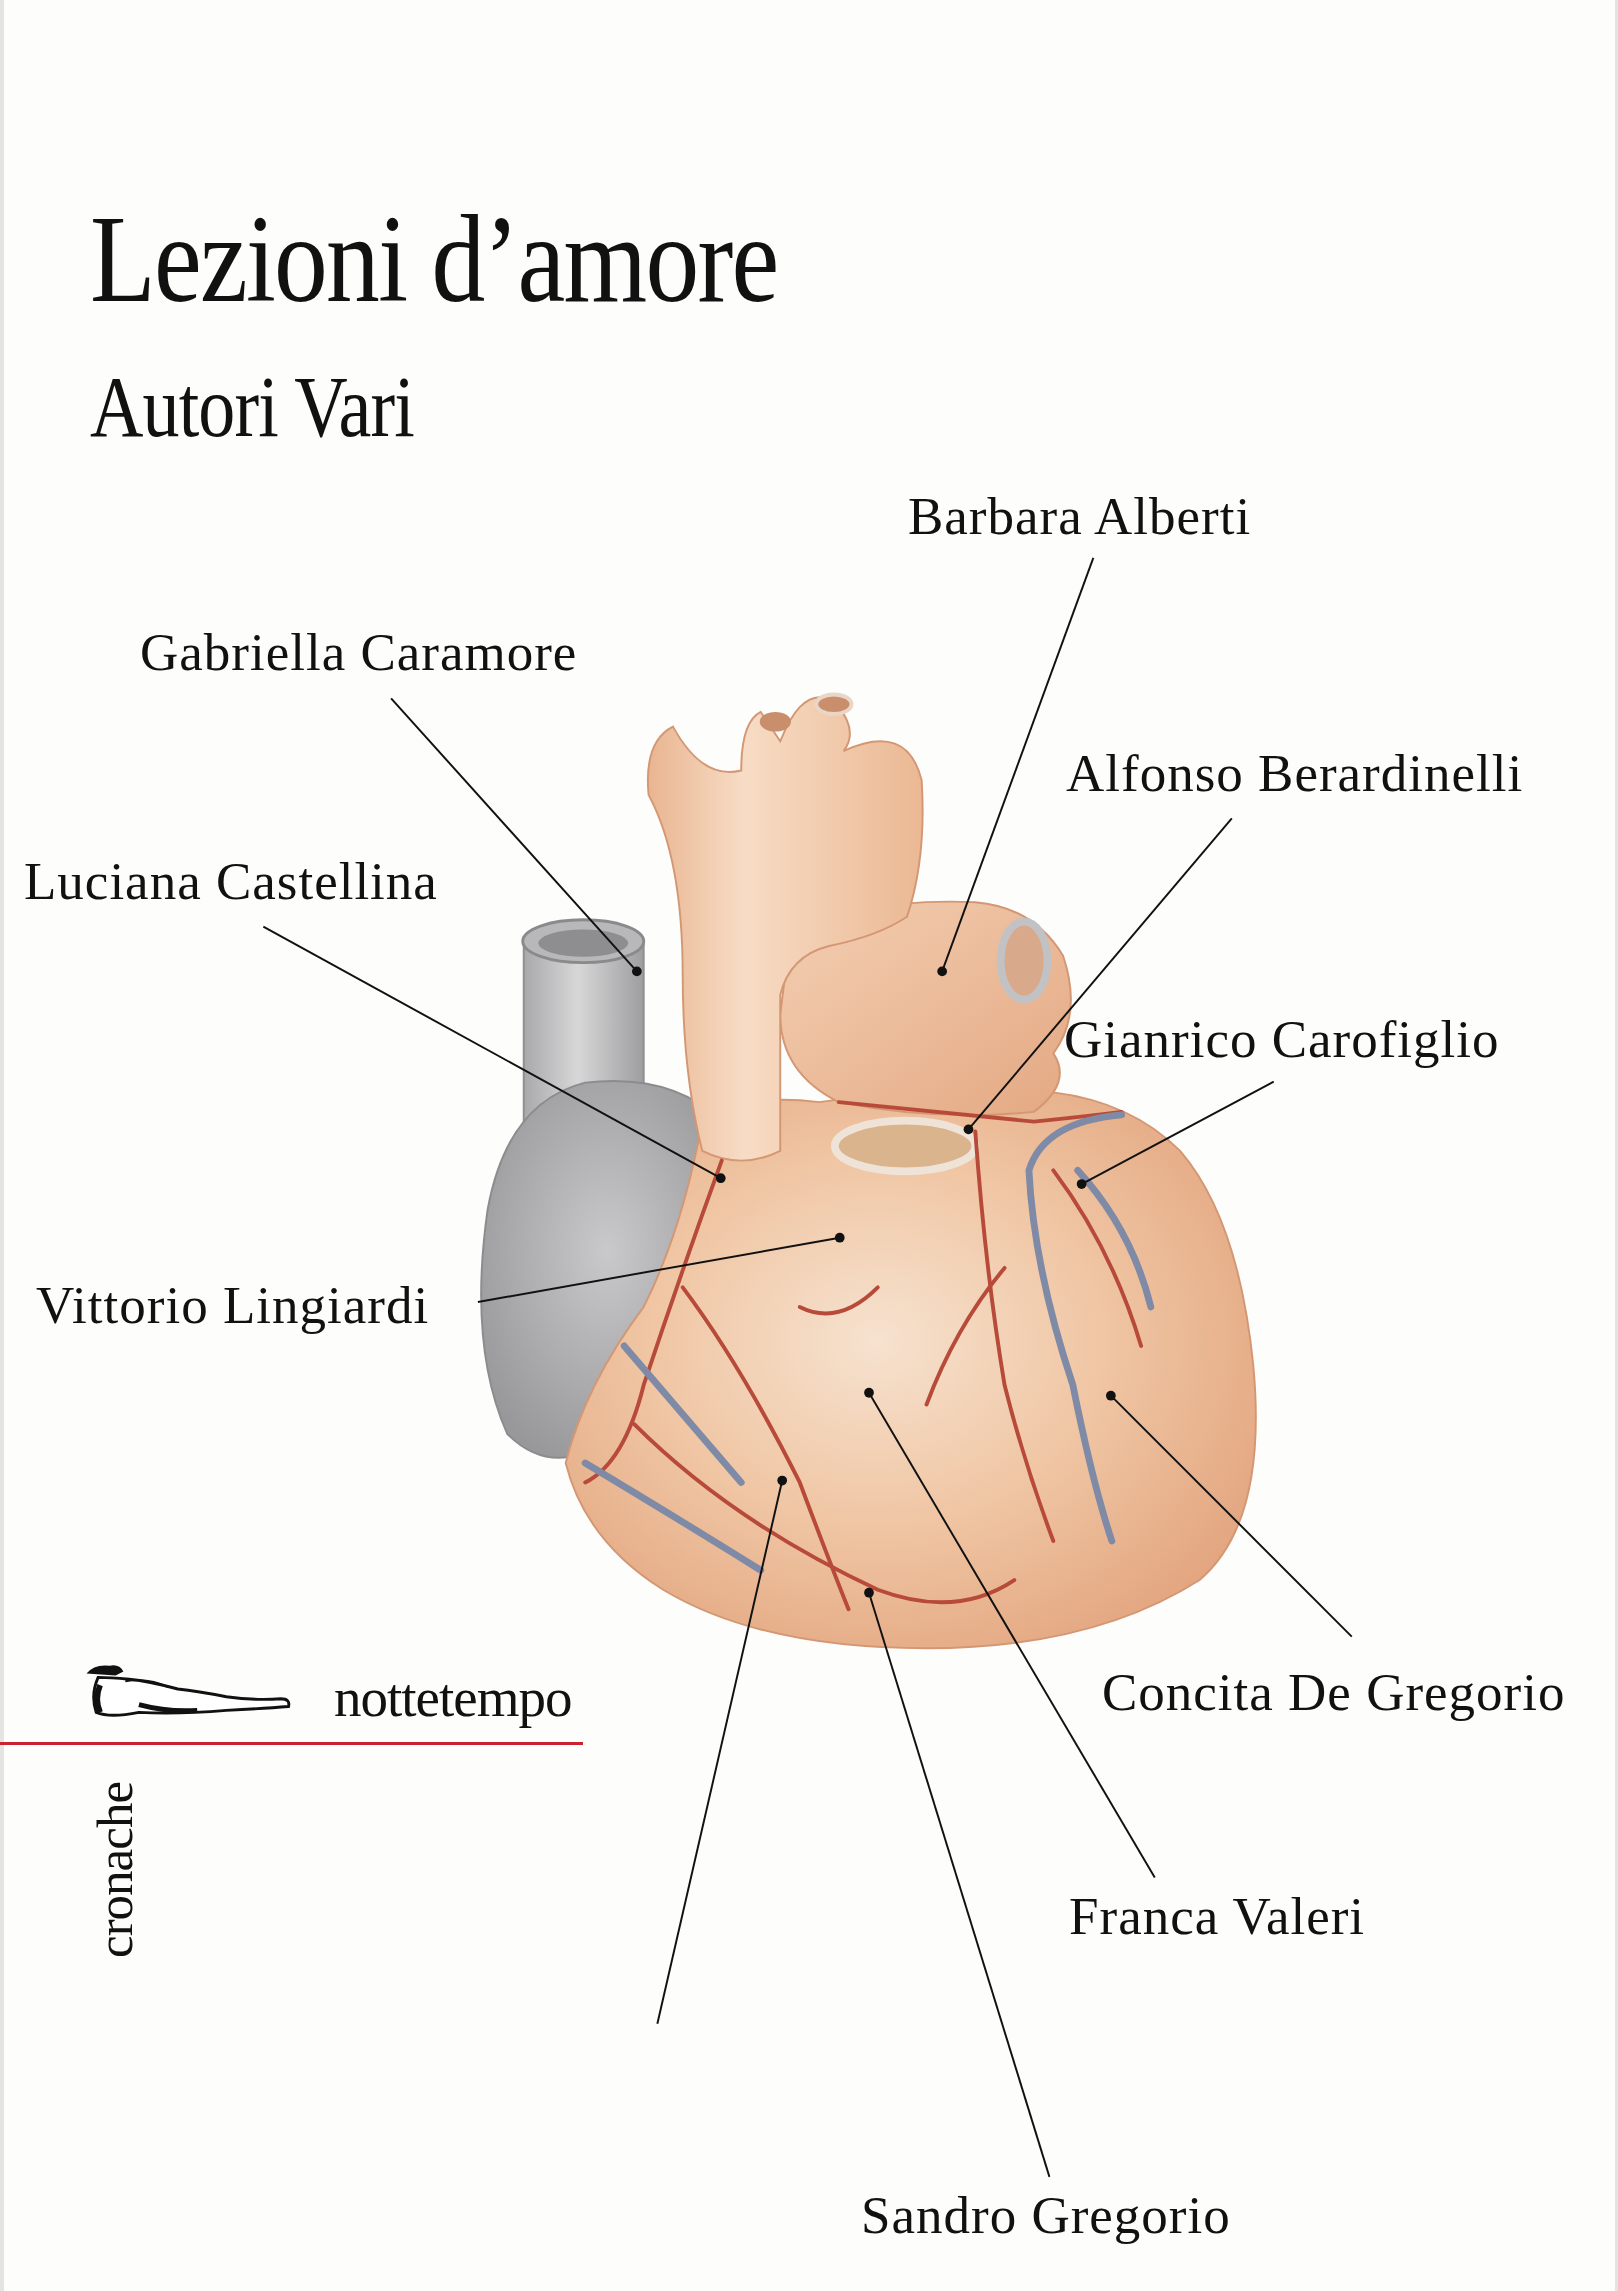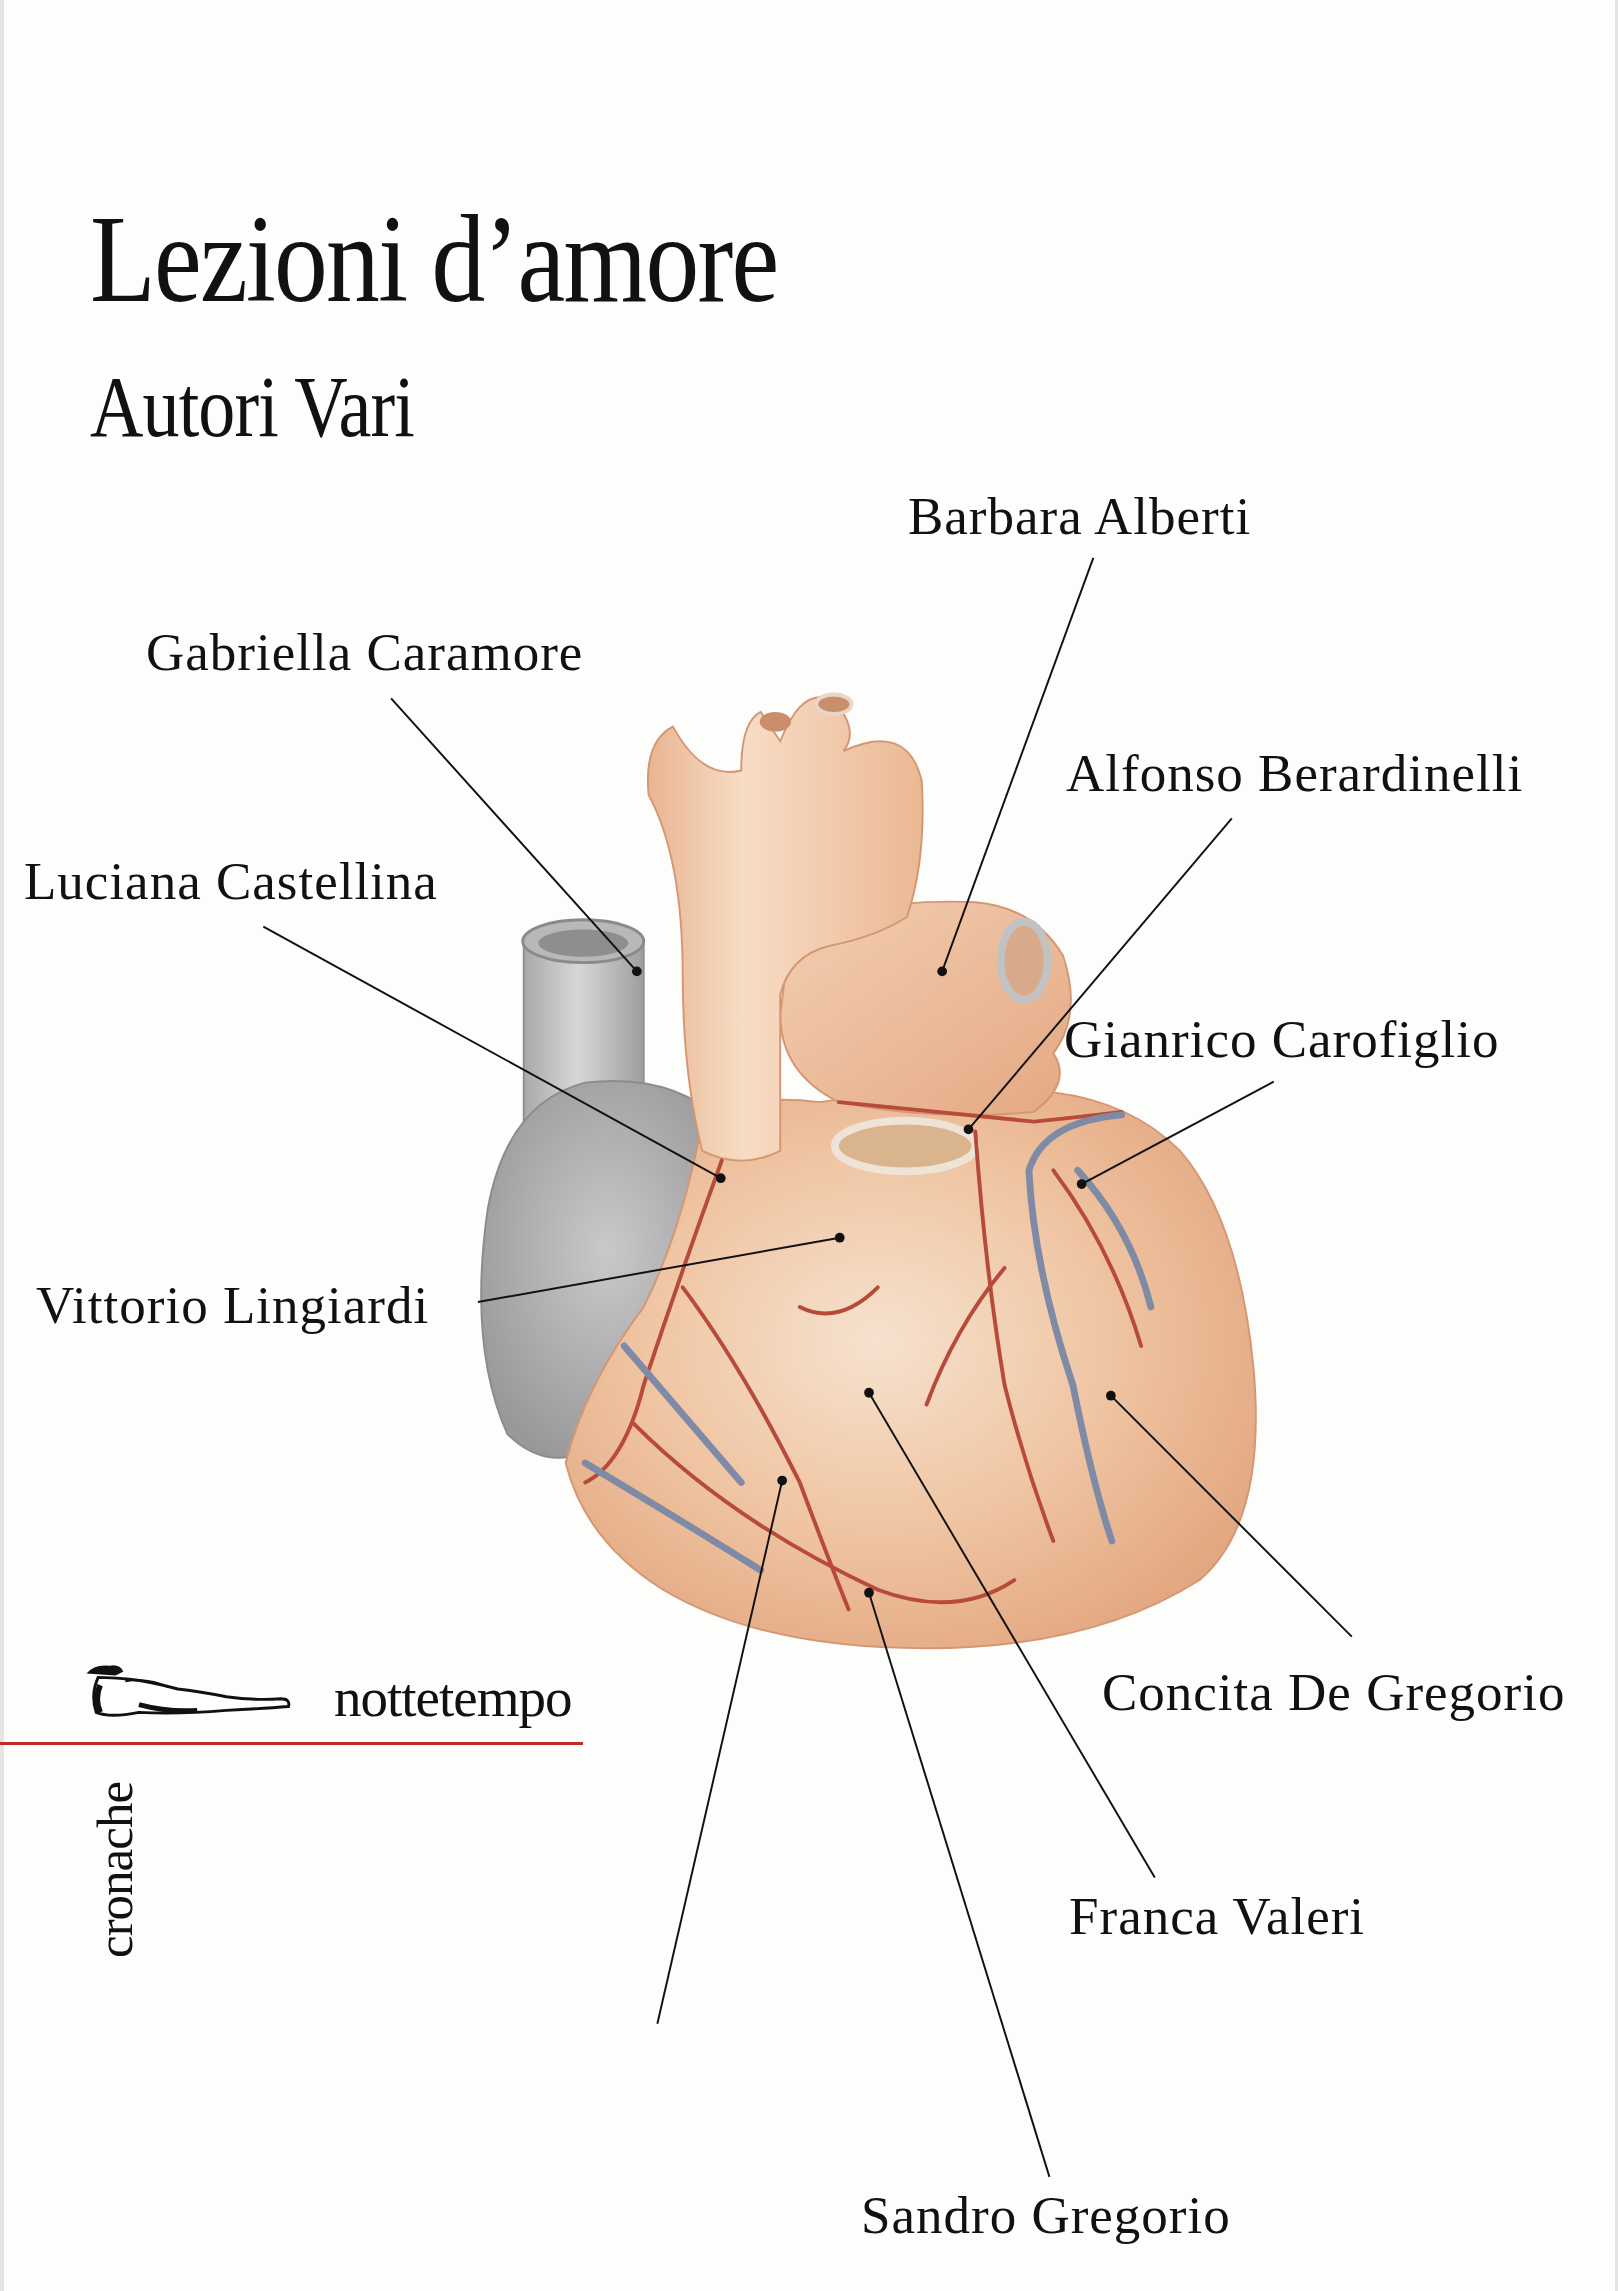--- a/index.html
+++ b/index.html
@@ -131,21 +131,21 @@
       <circle cx="1109" cy="1214" r="5"></circle>
       <circle cx="861" cy="1269" r="5"></circle>
       <circle cx="1139" cy="1431" r="5"></circle>
       <circle cx="891" cy="1428" r="5"></circle>
       <circle cx="802" cy="1518" r="5"></circle>
       <circle cx="891" cy="1633" r="5"></circle>
     </g>
   </svg>
 
   <div class="label" style="left:908px; top:490px;">Barbara Alberti</div>
-  <div class="label" style="left:146px; top:626px;text-align:right;">Gabriella Caramore</div>
+  <div class="label" style="left:140px; top:626px;text-align:right;">Gabriella Caramore</div>
   <div class="label" style="left:1066px; top:747px;">Alfonso Berardinelli</div>
   <div class="label" style="left:24px; top:855px;">Luciana Castellina</div>
   <div class="label" style="left:1064px; top:1013px;text-align:right;">Gianrico Carofiglio</div>
   <div class="label" style="left:36px; top:1279px;text-align:right;">Vittorio Lingiardi</div>
   <div class="label" style="left:1102px; top:1666px;">Concita De Gregorio</div>
   <div class="label" style="left:1069px; top:1890px;">Franca Valeri</div>
   <div class="label" style="left:861px; top:2189px;">Sandro Gregorio</div>
 
   <svg class="logo" viewBox="0 0 220 70">
     <path d="M6,18 Q14,8 30,10 Q40,8 44,16 L36,20 Z" fill="#111"></path>

